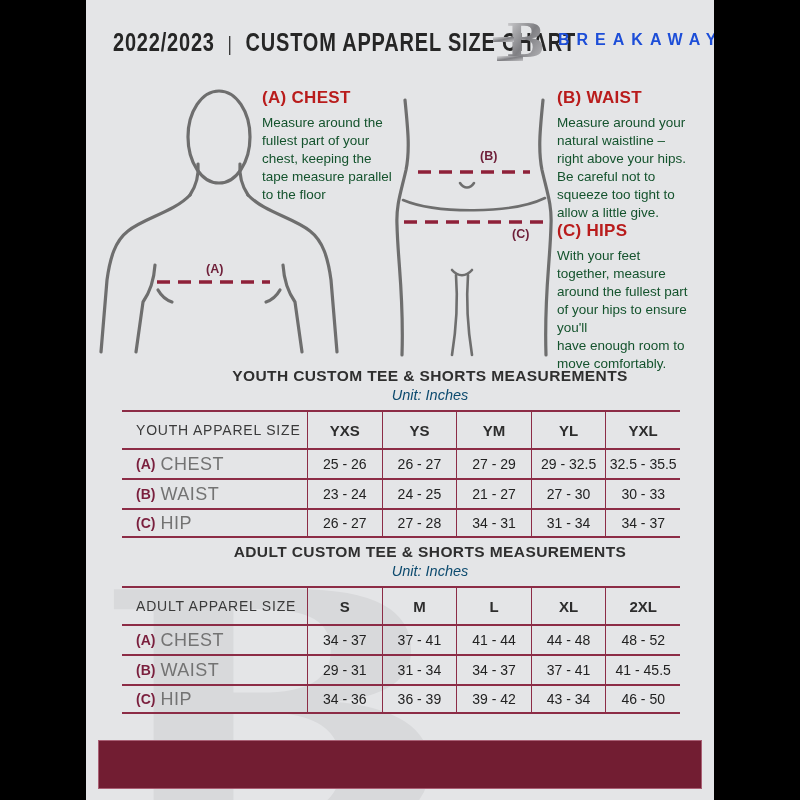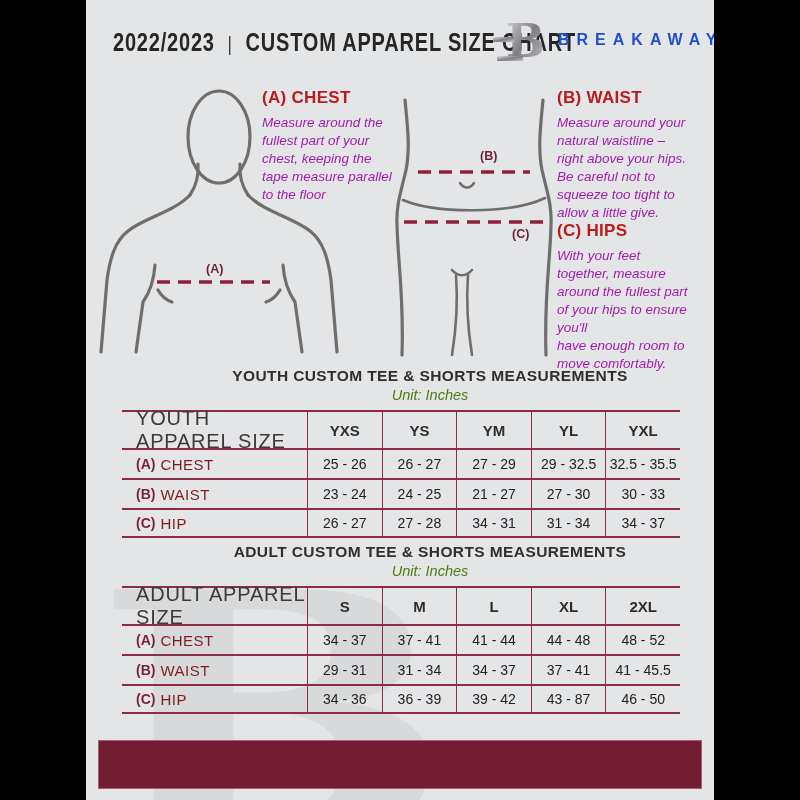--- a/index.html
+++ b/index.html
@@ -22,41 +22,41 @@
                transform:scaleX(0.8); transform-origin:left center;
                font-weight:800; font-size:25px; color:#262626; letter-spacing:1px; }
   .hdr-sep { font-weight:400; font-size:21px; color:#3a3a3a; }
   .logo-wrap { position:absolute; left:406px; top:14px; display:flex; align-items:center; }
   .brand { margin-left:12px; font-weight:700; font-size:16px; letter-spacing:7px; color:#1d4ed8;text-align:right; }
 
   
   .figures-svg { position:absolute; left:0; top:80px; }
   .marker { position:absolute; font-size:12.5px; font-weight:700; color:#6e1f39; }
   .guide-head { position:absolute; font-size:17px; font-weight:800; color:#b91c1c; letter-spacing:0.3px; }
-  .guide-text { position:absolute; font-size:13.5px; font-style:italic; color:#a21caf;
+  .guide-text { position:absolute; font-size:13.5px; color:#14532d;
                 line-height:1.33; white-space:pre-line; }
 
   
   .sec-title { position:absolute; left:0; width:688px; text-align:center; }
   .sec-title .t { font-size:15.5px; font-weight:700; letter-spacing:0.4px; color:#2f2f2f; }
-  .sec-title .u { font-size:14.5px; font-style:italic; color:#4d7c0f; margin-top:2px; }
+  .sec-title .u { font-size:14.5px; font-style:italic; color:#0c4a6e; margin-top:2px; }
 
   
   .size-table { position:absolute; left:36px; width:558px; display:grid;
                 grid-template-columns:185px repeat(5,1fr);
                 grid-template-rows:38px 30px 30px 30px; background:transparent; }
   .cell { border-top:2px solid #8c2c46; display:flex; align-items:center; justify-content:center;
           font-size:14px; color:#222; }
   .cell.vline { border-left:1.5px solid #8c2c46; }
   .cell.bb { border-bottom:2px solid #8c2c46; }
   .cell.first { justify-content:flex-start; padding-left:14px; }
   .cell.szhdr { font-weight:700; font-size:15px; color:#2d2d2d; }
-  .cell.crnr { font-size:20px; letter-spacing:0.8px; color:#3a3a3a; }
+  .cell.crnr { font-size:14px; letter-spacing:0.8px; color:#3a3a3a; }
   .rowpfx { font-weight:800; color:#7a1f3d; margin-right:5px; }
-  .rowlbl { font-size:15px; letter-spacing:0.5px; color:#7f1d1d; }
+  .rowlbl { font-size:18px; letter-spacing:0.5px; color:#737373; }
 
   
   .footer-bar { position:absolute; left:12px; top:740px; width:604px; height:49px;
                 background:#721d32; border:1px solid #a96075; z-index:2; }
 </style>
 </head>
 <body>
 
 <div class="page">
   <div class="document">
@@ -222,21 +222,21 @@
         <div class="cell vline">37 - 41</div>
         <div class="cell vline">41 - 45.5</div>
 
         <div class="cell first bb">
           <span class="rowpfx">(C)</span>
           <span class="rowlbl">HIP</span>
         </div>
         <div class="cell vline bb">34 - 36</div>
         <div class="cell vline bb">36 - 39</div>
         <div class="cell vline bb">39 - 42</div>
-        <div class="cell vline bb">43 - 87</div>
+        <div class="cell vline bb">43 - 34</div>
         <div class="cell vline bb">46 - 50</div>
       </div>
 
       <div class="footer-bar"></div>
 
     </div>
   </div>
 </div>
 
 </body></html>

